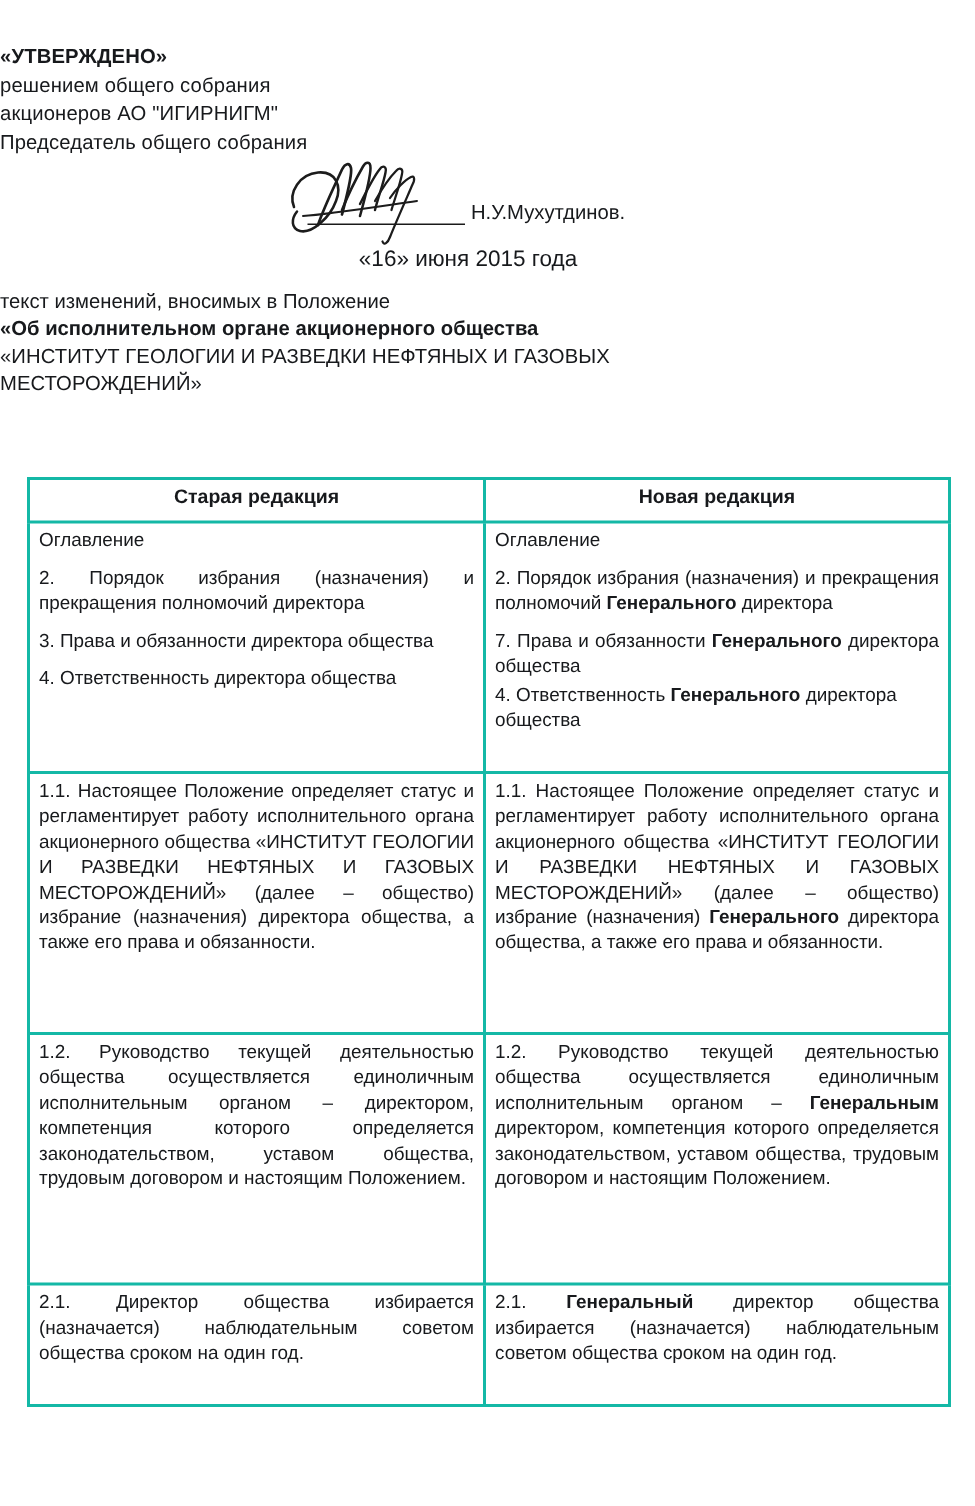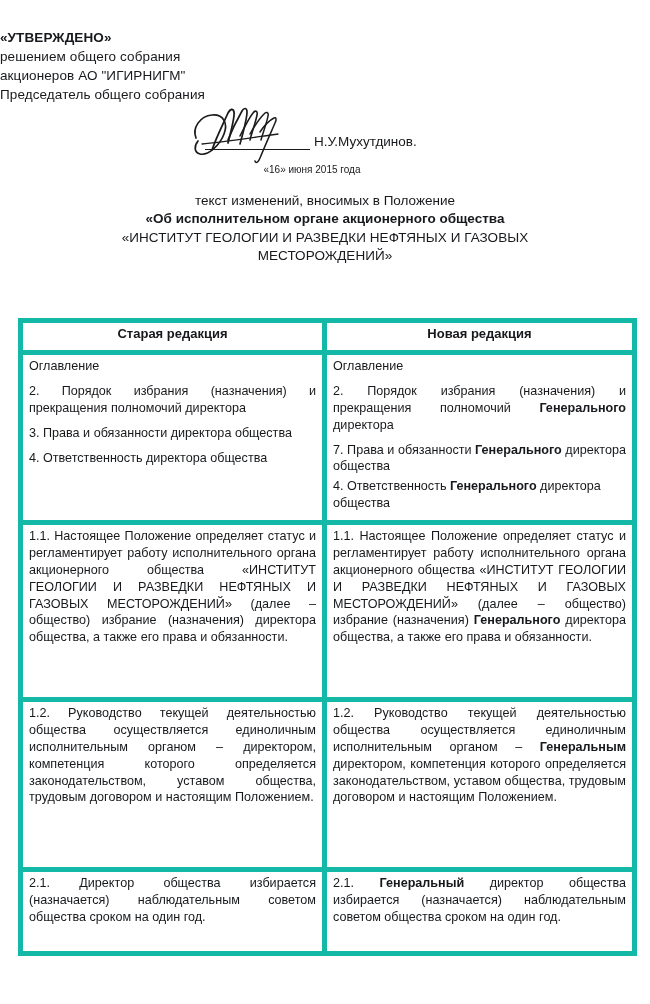--- a/index.html
+++ b/index.html
@@ -72,34 +72,34 @@
     top: 22px;
     font-size: 13.5px;
     white-space: nowrap;
   }
   .sign-date {
     position: absolute;
     left: 0;
     top: 52px;
     width: 650px;
     text-align: center;
-    font-size: 10px;
+    font-size: 15px;
   }
   .sign-date .inner {
     display: inline-block;
     margin-left: -26px;
   }
 
   
   .doc-title {
     position: absolute;
     left: 0;
     top: 192px;
     width: 650px;
-    text-align: center;
+    text-align: left;
     line-height: 1.36;
   }
   .doc-title .t-sub {
     font-size: 13.5px;
   }
   .doc-title .t-main {
     font-size: 13.5px;
     font-weight: bold;
   }
   .doc-title .t-caps {
@@ -115,21 +115,21 @@
     top: 318px;
     width: 614px;
     border-collapse: collapse;
     table-layout: fixed;
   }
   .cmp-table col.c1 { width: 304px; }
   .cmp-table col.c2 { width: 310px; }
 
   .cmp-table th,
   .cmp-table td {
-    border: 5px solid #14b8a6;
+    border: 2px solid #14b8a6;
     vertical-align: top;
     padding: 3px 6px 4px 6px;
     font-size: 12.6px;
     line-height: 1.34;
     text-align: justify;
     text-justify: inter-word;
   }
   .cmp-table th {
     text-align: center;
     font-weight: bold;

